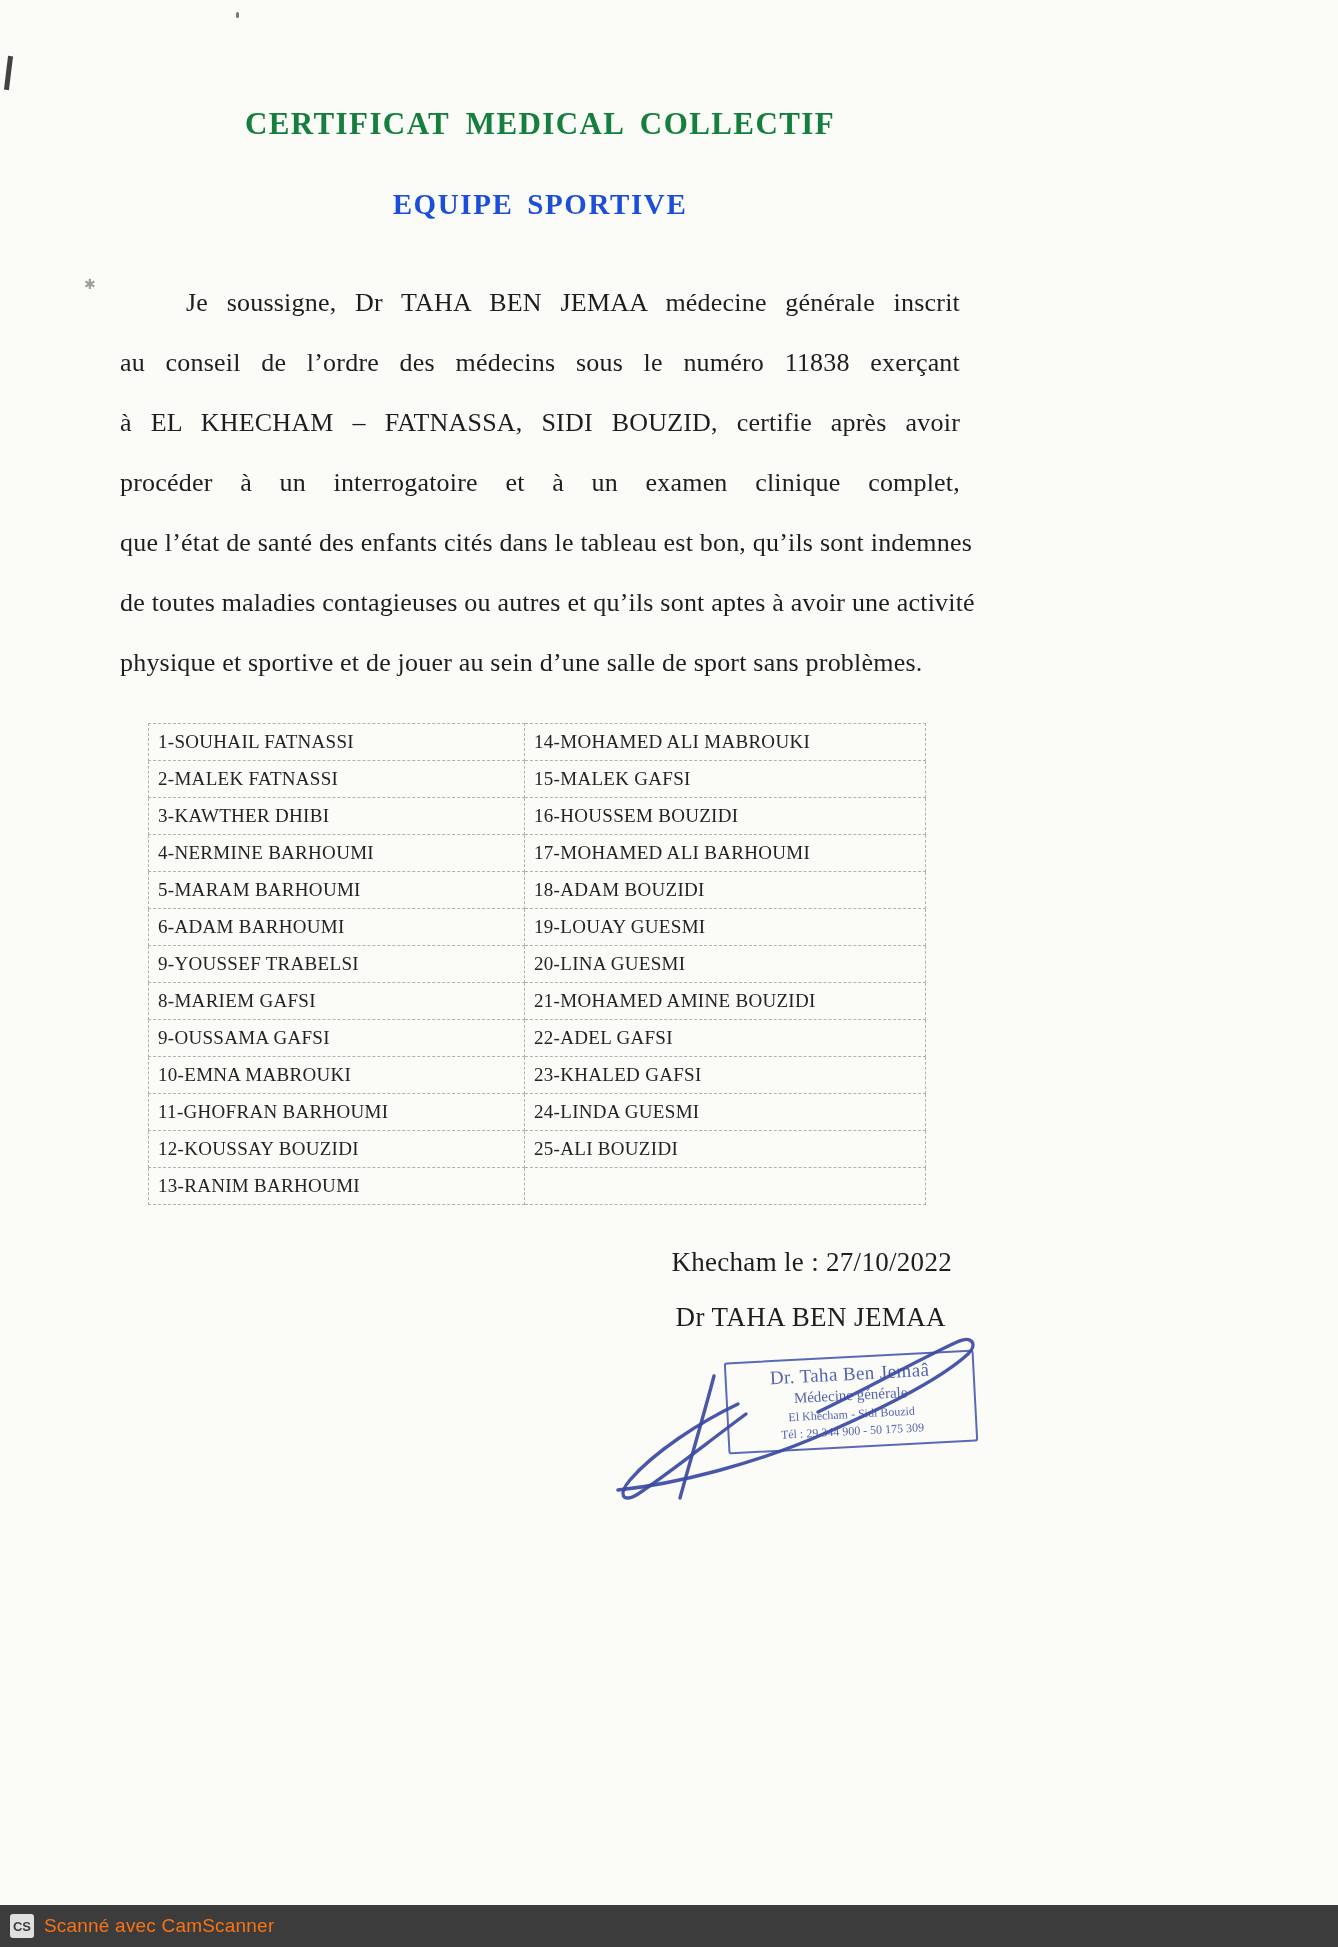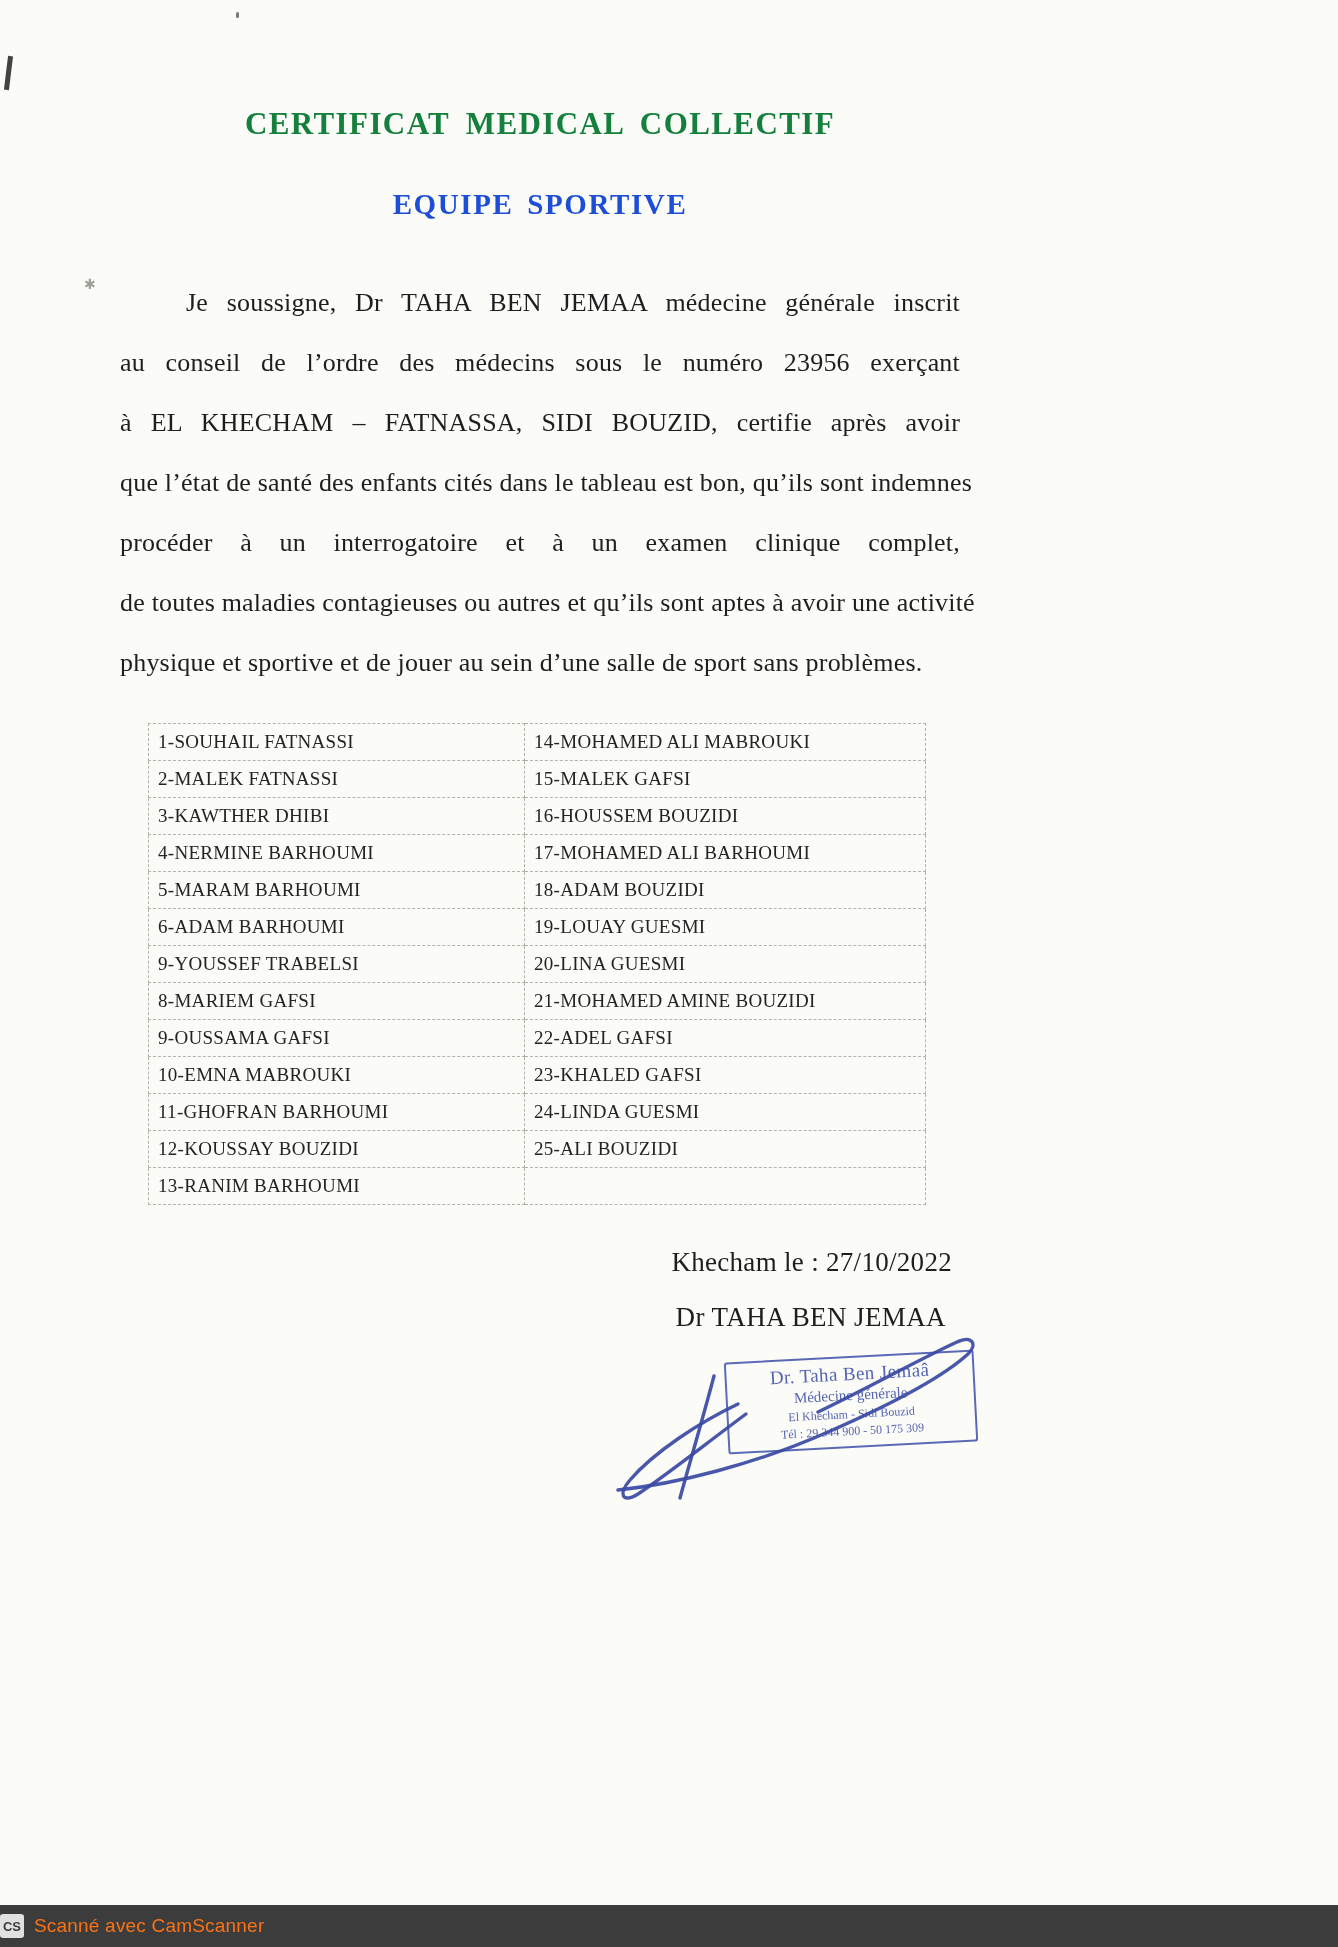--- a/index.html
+++ b/index.html
@@ -95,21 +95,21 @@
   }
   .signature path {
     fill: none; stroke: #3949a3; stroke-width: 3.4;
     stroke-linecap: round; opacity: .92;
   }
 
   .footer {
     position: absolute; left: 0; right: 0; bottom: 0; height: 42px;
     background: #3c3c3c;
     display: flex; align-items: center; gap: 10px;
-    box-sizing: border-box;
+    padding-left: 10px; box-sizing: border-box;
     font-family: "Liberation Sans", sans-serif;
   }
   .cs-icon {
     width: 24px; height: 24px;
     background: #e0e0e0; color: #3c3c3c;
     font-weight: bold; font-size: 13px;
     display: flex; align-items: center; justify-content: center;
     border-radius: 3px;
   }
   .cs-label { color: #f97316; font-size: 19px; letter-spacing: .2px; }
@@ -122,24 +122,24 @@
   <div class="speck speck-1"></div>
   <div class="speck speck-2"></div>
   <div class="margin-mark">✱</div>
 
   <div class="content">
     <h1 class="title">CERTIFICAT MEDICAL COLLECTIF</h1>
     <h2 class="subtitle">EQUIPE SPORTIVE</h2>
 
     <div class="para">
       <div class="line indent">Je soussigne, Dr TAHA BEN JEMAA médecine générale inscrit</div>
-      <div class="line">au conseil de l’ordre des médecins sous le numéro 23956 exerçant</div>
+      <div class="line">au conseil de l’ordre des médecins sous le numéro 11838 exerçant</div>
       <div class="line">à EL KHECHAM – FATNASSA, SIDI BOUZID, certifie après avoir</div>
+      <div class="line">procéder à un interrogatoire et à un examen clinique complet,</div>
       <div class="line">que l’état de santé des enfants cités dans le tableau est bon, qu’ils sont indemnes</div>
-      <div class="line">procéder à un interrogatoire et à un examen clinique complet,</div>
       <div class="line">de toutes maladies contagieuses ou autres et qu’ils sont aptes à avoir une activité</div>
       <div class="line last">physique et sportive et de jouer au sein d’une salle de sport sans problèmes.</div>
     </div>
 
     <table class="roster">
       <tbody>
         <tr>
           <td class="col-left">1-SOUHAIL FATNASSI</td>
           <td>14-MOHAMED ALI MABROUKI</td>
         </tr>

